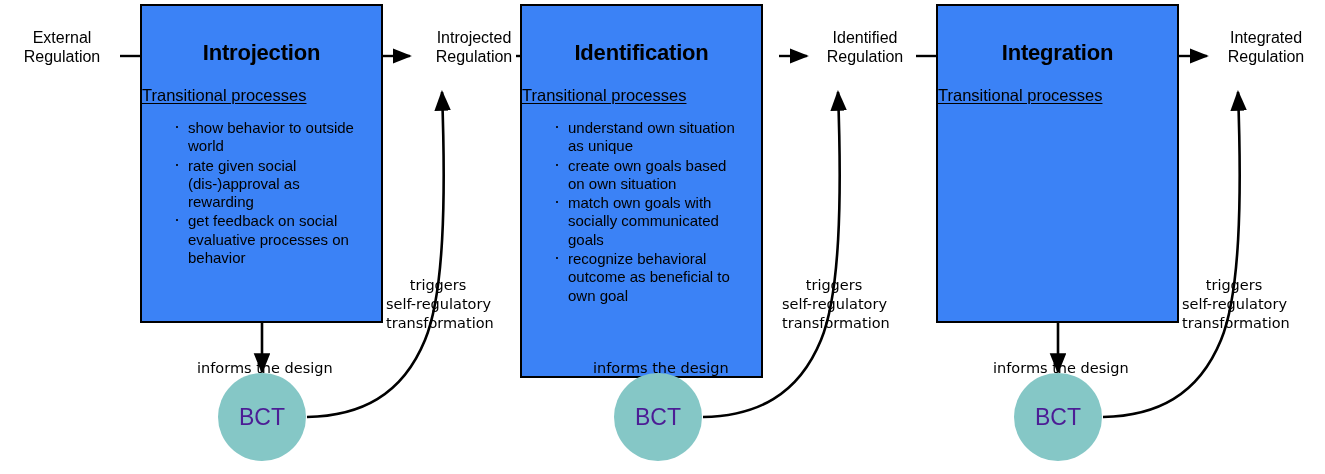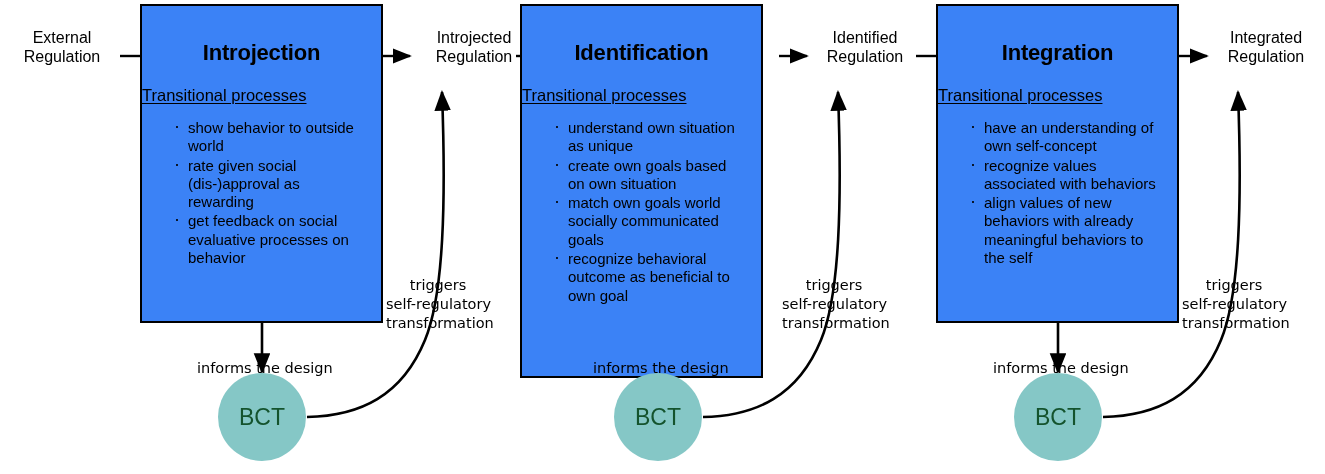--- a/index.html
+++ b/index.html
@@ -86,21 +86,21 @@
   
   .bct{
     position:absolute;
     width:88px;
     height:88px;
     border-radius:50%;
     display:flex;
     align-items:center;
     justify-content:center;
     font-size:23px;
-    color:#14532d;
+    color:#4c1d95;
   }
 
   
   .ann-informs{
     position:absolute;
     font-size:14.5px;
     white-space:nowrap;
     font-family:"DejaVu Sans", sans-serif;
     margin-top:24px;
   }
@@ -185,42 +185,37 @@
     <div>self-regulatory</div>
     <div>transformation</div>
   </div>
 
   <div class="stage-box" style="left:520px; top:4px; width:243px; height:374px;">
     <div class="stage-title">Identification</div>
     <div class="proc-head">Transitional processes</div>
     <ul class="proc-list">
       <li>understand own situation as unique</li>
       <li>create own goals based on own situation</li>
-      <li>match own goals world socially communicated goals</li>
+      <li>match own goals with socially communicated goals</li>
       <li>recognize behavioral outcome as beneficial to own goal</li>
     </ul>
   </div>
   <div class="ann-informs" style="left:593px; top:336px;">informs the design</div>
   <div class="bct" style="left: 614px; top: 373px; background: rgb(133, 199, 198);">
     <span>BCT</span>
   </div>
   <div class="ann-triggers" style="left:782px; top:276px; width:104px;">
     <div>triggers</div>
     <div>self-regulatory</div>
     <div>transformation</div>
   </div>
 
   <div class="stage-box" style="left:936px; top:4px; width:243px; height:319px;">
     <div class="stage-title">Integration</div>
     <div class="proc-head">Transitional processes</div>
-    <ul class="proc-list">
-      <li>have an understanding of own self-concept</li>
-      <li>recognize values associated with behaviors</li>
-      <li>align values of new behaviors with already meaningful behaviors to the self</li>
-    </ul>
   </div>
   <div class="ann-informs" style="left:993px; top:336px;">informs the design</div>
   <div class="bct" style="left: 1014px; top: 373px; background: rgb(133, 199, 198);">
     <span>BCT</span>
   </div>
   <div class="ann-triggers" style="left:1182px; top:276px; width:104px;">
     <div>triggers</div>
     <div>self-regulatory</div>
     <div>transformation</div>
   </div>

